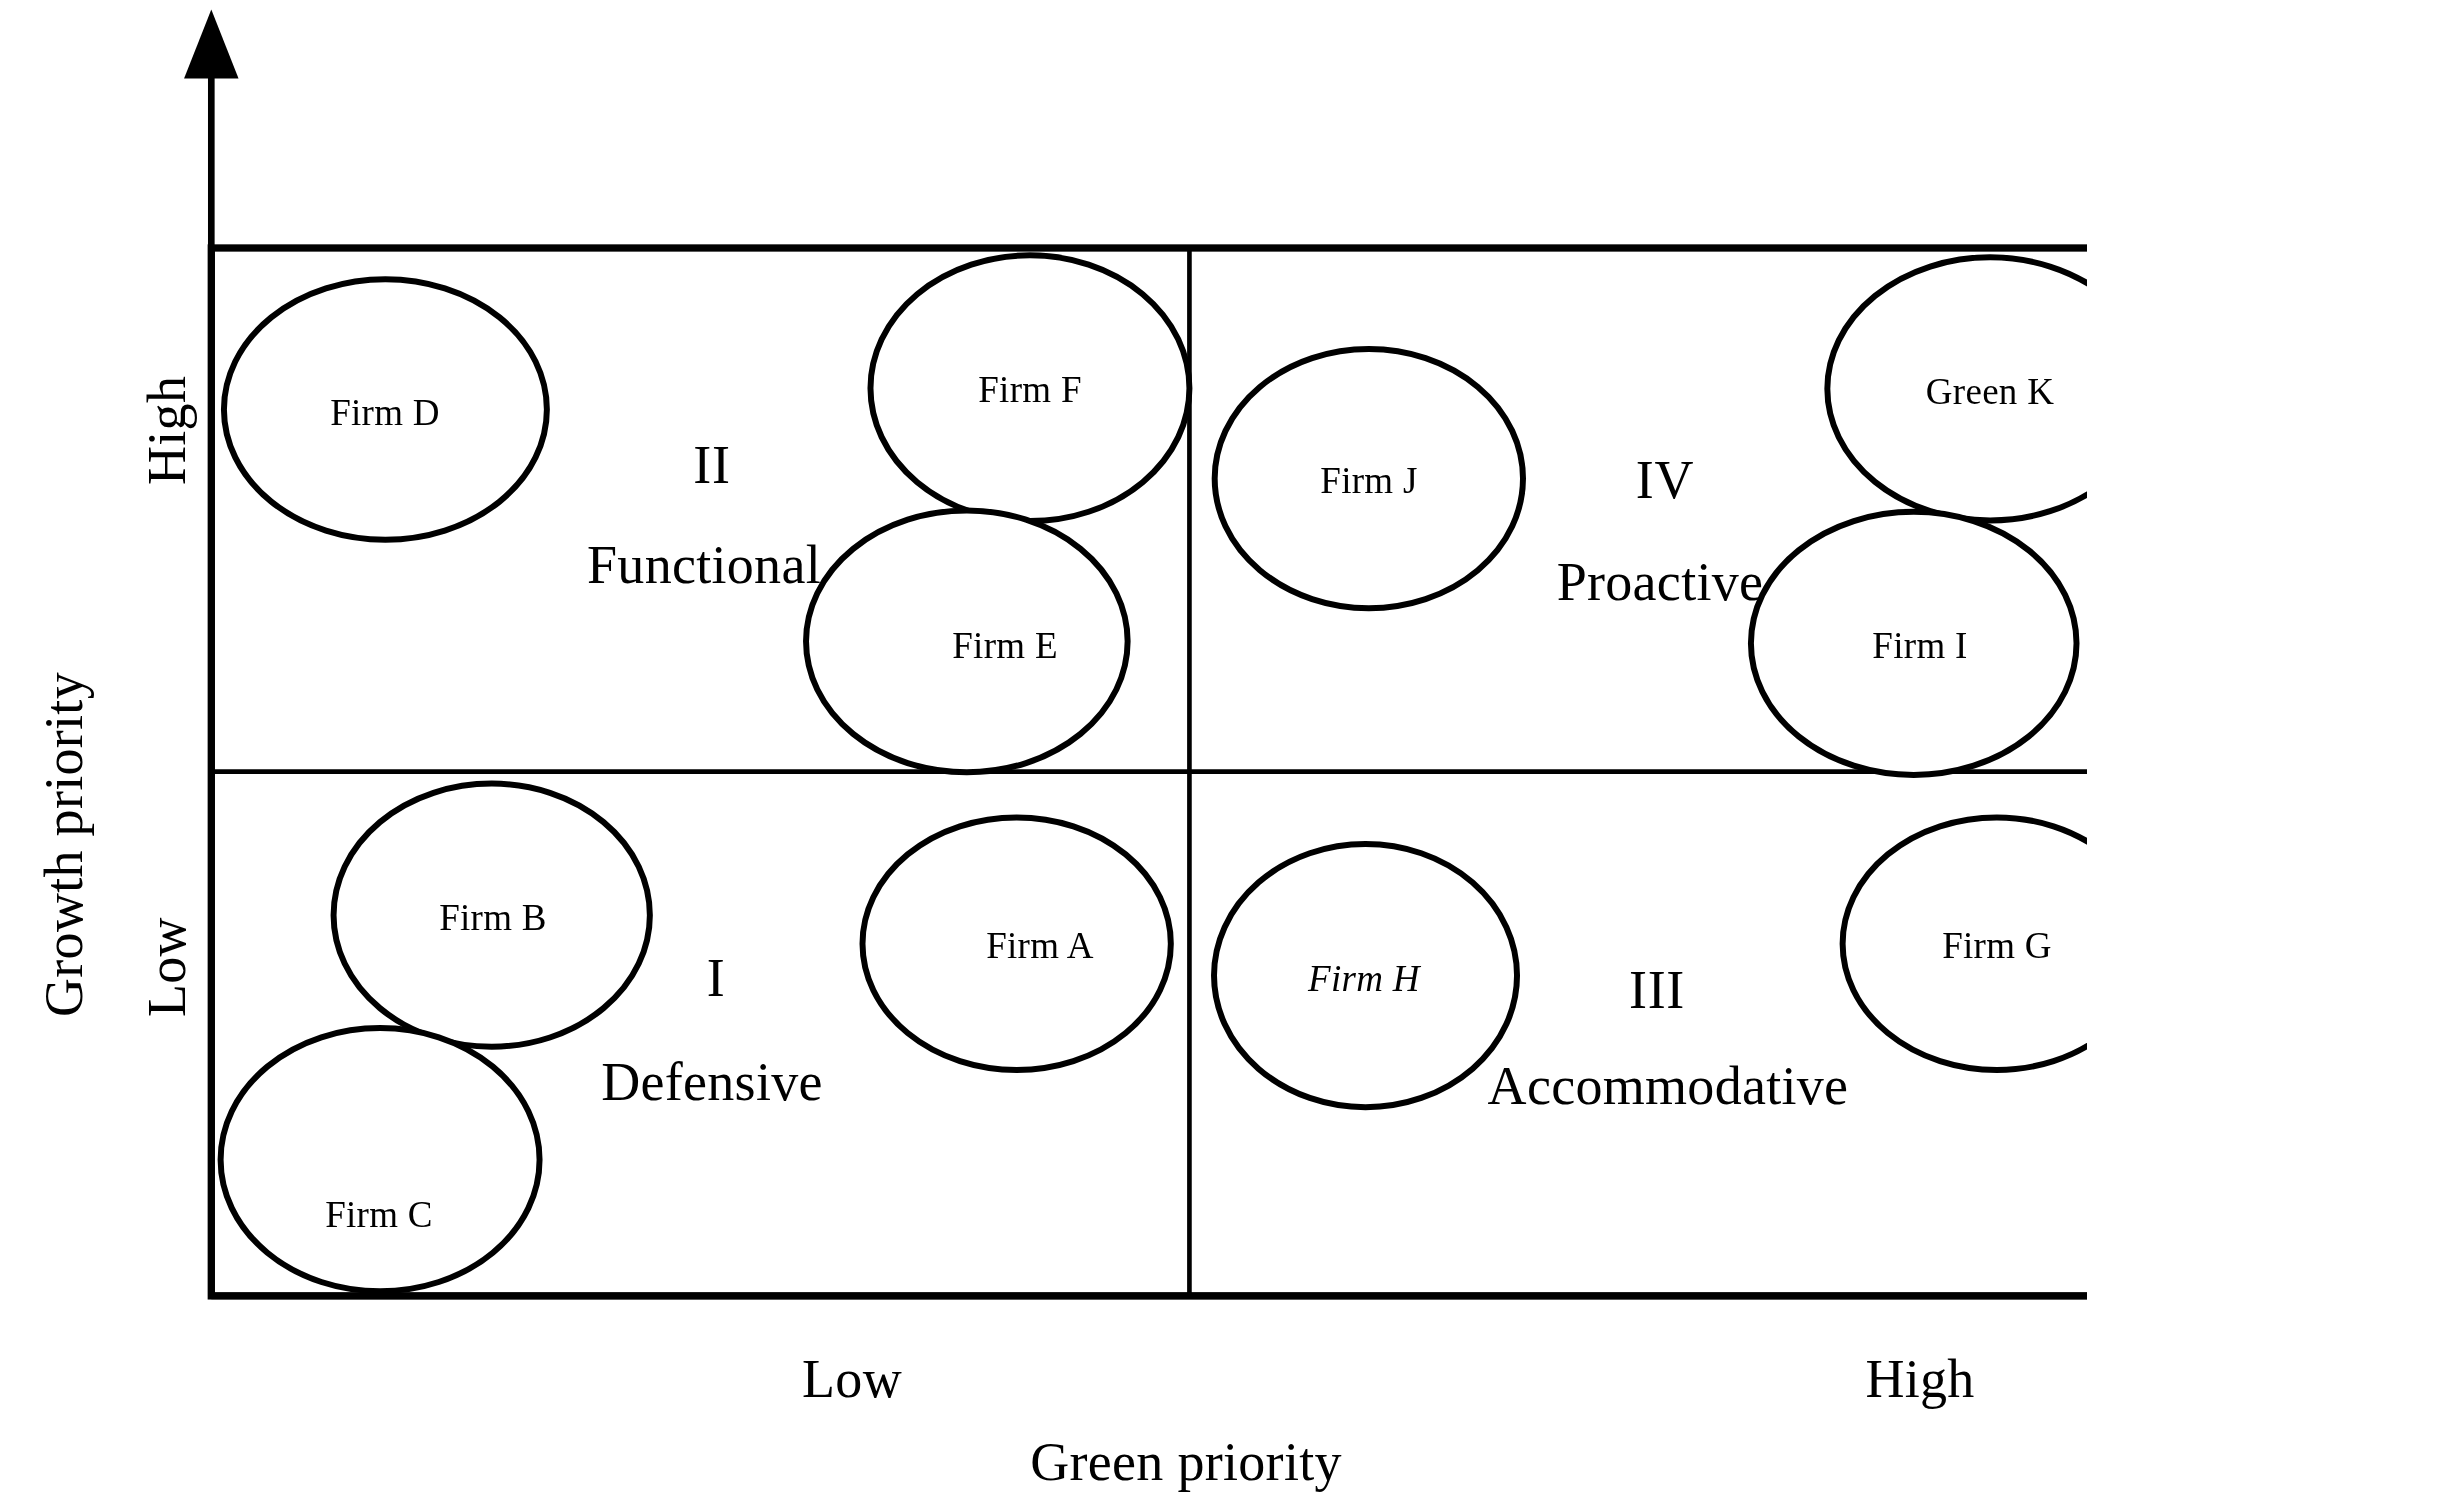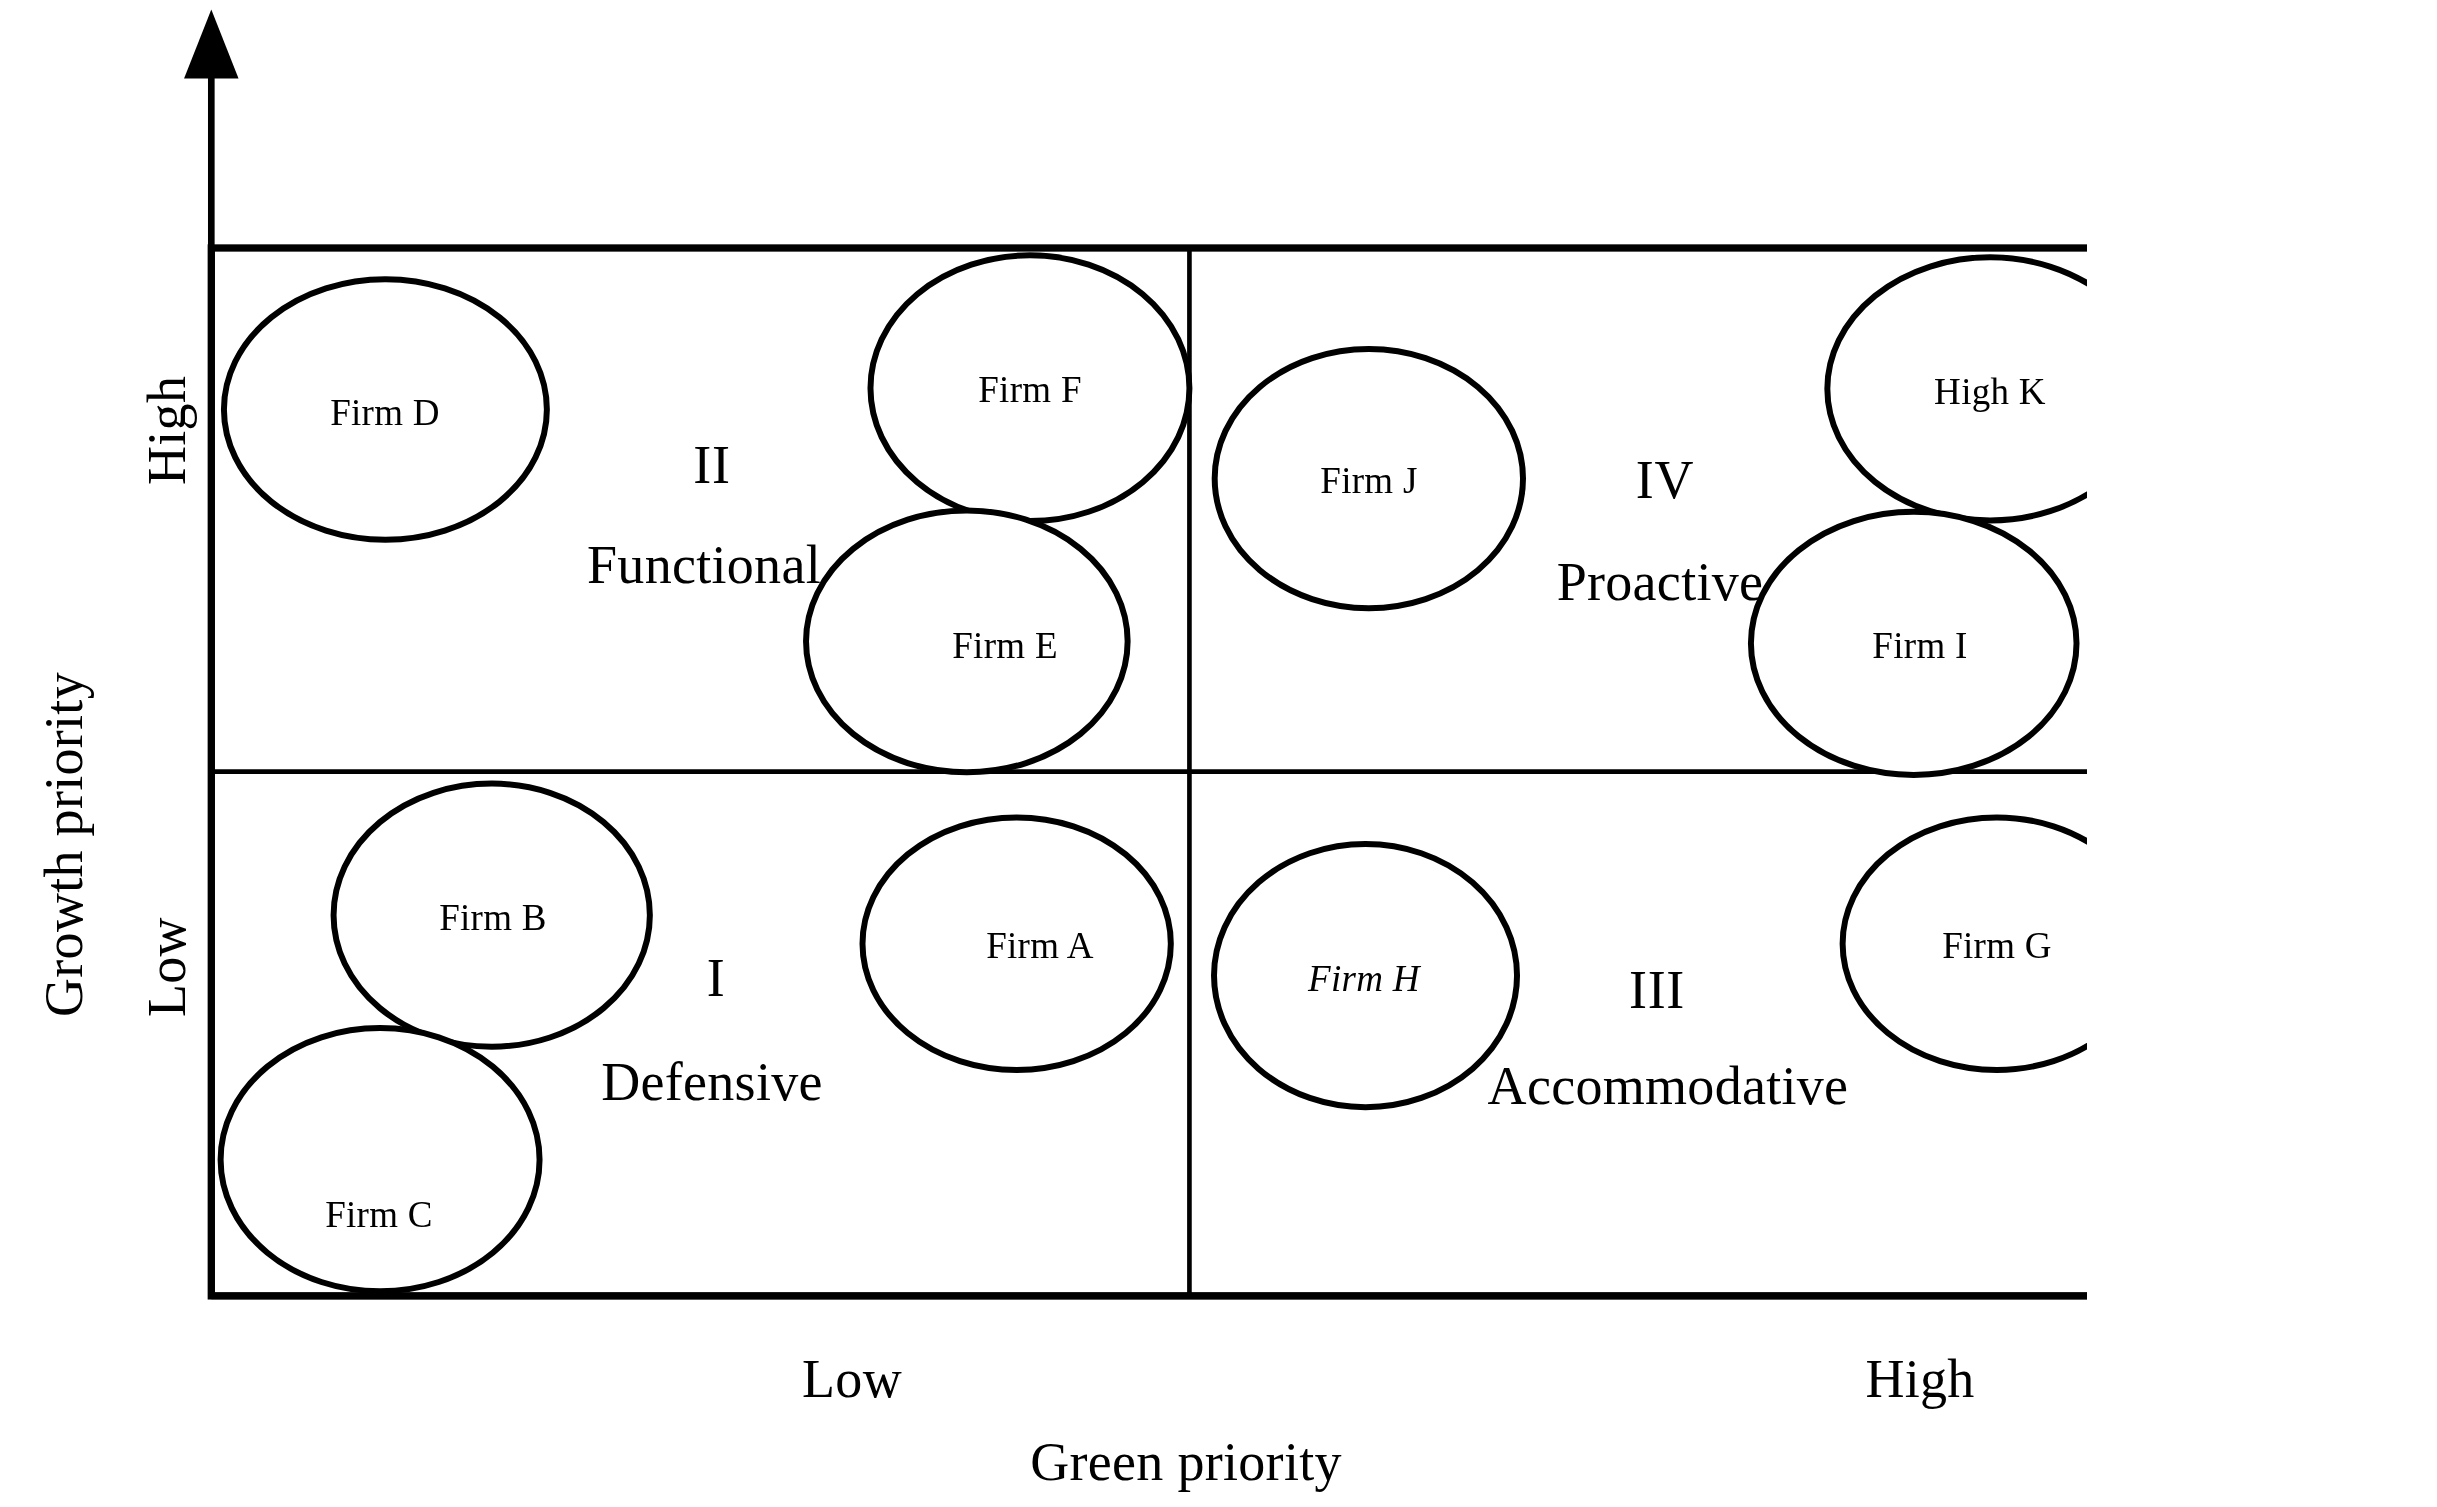--- a/index.html
+++ b/index.html
@@ -116,21 +116,21 @@
     <ellipse class="ellipse-shape" cx="2055" cy="1468" rx="228" ry="198"></ellipse>
     <ellipse class="ellipse-shape" cx="3005" cy="1420" rx="232" ry="190"></ellipse>
 
   </svg>
 
   <div class="lbl firm-label ctr" style="left:385px;  top:412px;">Firm D</div>
   <div class="lbl firm-label ctr" style="left:1030px; top:389px;">Firm F</div>
   <div class="lbl firm-label ctr" style="left:1005px; top:645px;">Firm E</div>
 
   <div class="lbl firm-label ctr" style="left:1369px; top:480px;">Firm J</div>
-  <div class="lbl firm-label ctr" style="left:1990px; top:391px;">High K</div>
+  <div class="lbl firm-label ctr" style="left:1990px; top:391px;">Green K</div>
   <div class="lbl firm-label ctr" style="left:1920px; top:645px;">Firm I</div>
 
   <div class="lbl firm-label ctr" style="left:493px;  top:917px;">Firm B</div>
   <div class="lbl firm-label ctr" style="left:379px;  top:1214px;">Firm C</div>
   <div class="lbl firm-label ctr" style="left:1017px; top:945px;margin-left:23px;">Firm A</div>
 
   <div class="lbl firm-label ctr" style="left:1364px; top:978px;font-style:italic;">Firm H</div>
   <div class="lbl firm-label ctr" style="left:1997px; top:945px;">Firm G</div>
 
   <div class="lbl quad-roman ctr" style="left:712px; top:465px;">II</div>

